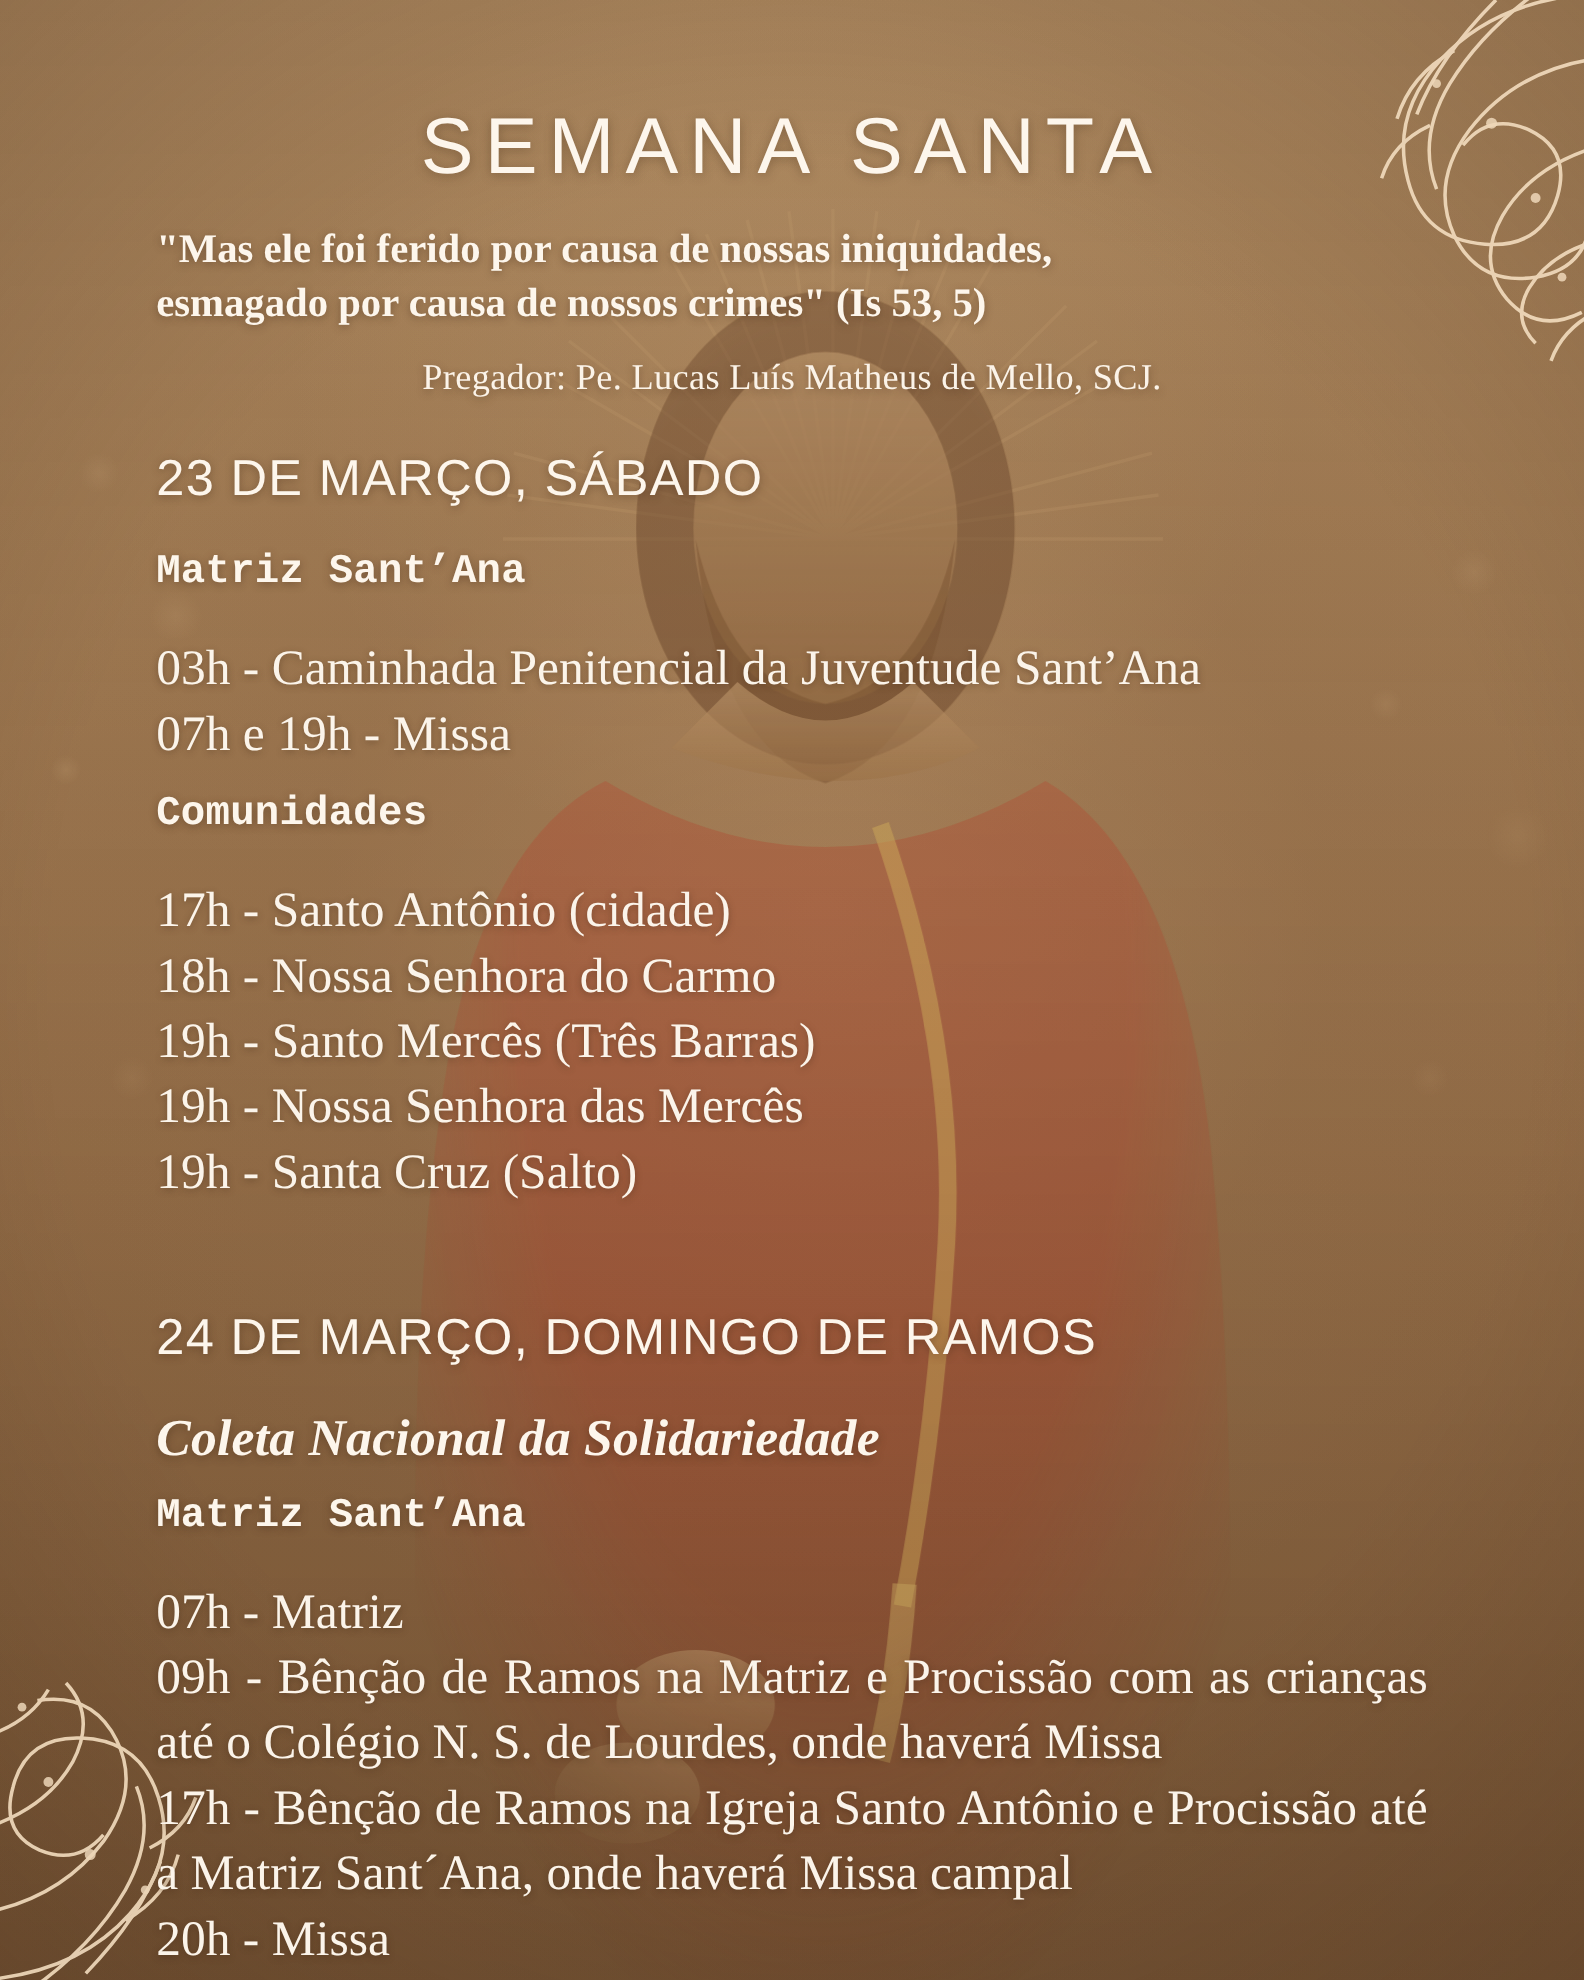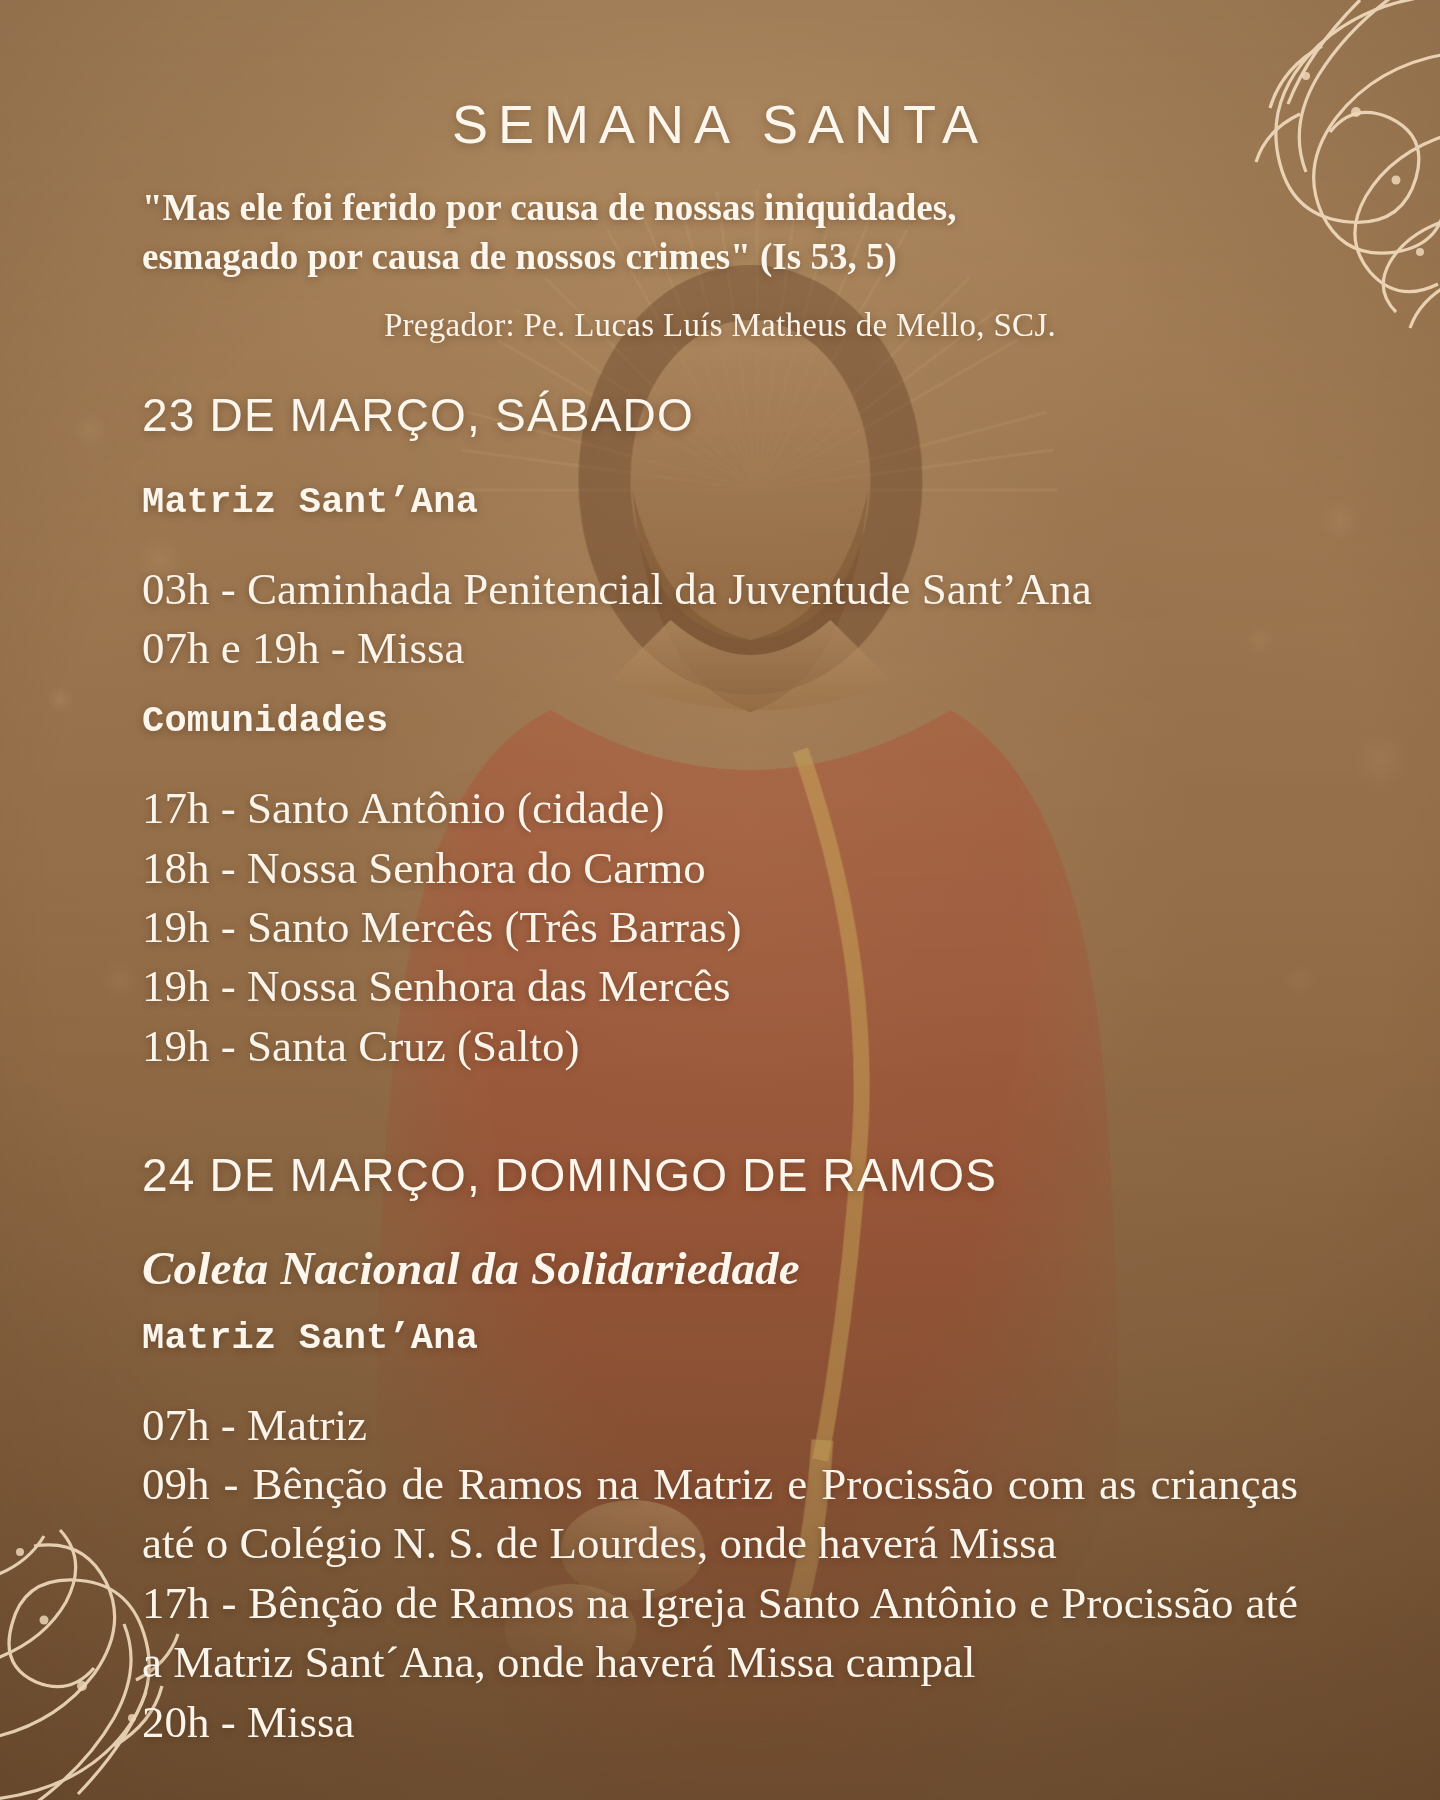--- a/index.html
+++ b/index.html
@@ -90,21 +90,21 @@
     z-index: 5;
     padding: 0 142px;
   }
 
   .title {
     margin: 96px 0 0 0;
     text-align: center;
     color: #fdf6ec;
     font-family: "Liberation Sans", sans-serif;
     font-weight: 300;
-    font-size: 54px;
+    font-size: 72px;
     letter-spacing: 10px;
     line-height: 1.05;
     text-shadow: 0 2px 10px rgba(60,36,18,0.35);
   }
 
   .verse {
     margin: 30px 0 0 0;
     color: #fdf6ec;
     font-family: "Liberation Serif", serif;
     font-weight: bold;
@@ -119,21 +119,21 @@
   .preacher {
     margin: 26px 0 0 0;
     text-align: center;
     color: #fbf3e8;
     font-size: 33px;
     letter-spacing: 0.3px;
     text-shadow: 0 2px 8px rgba(60,36,18,0.40);
   }
 
   .day-block { margin-top: 44px; }
-  .day-block.second { margin-top: 72px; }
+  .day-block.second { margin-top: 93px; }
 
   .day-title {
     color: #fdf6ec;
     font-family: "Liberation Sans", sans-serif;
     font-weight: 300;
     font-size: 46px;
     letter-spacing: 1.2px;
     line-height: 1.18;
     text-shadow: 0 2px 8px rgba(60,36,18,0.40);
   }

